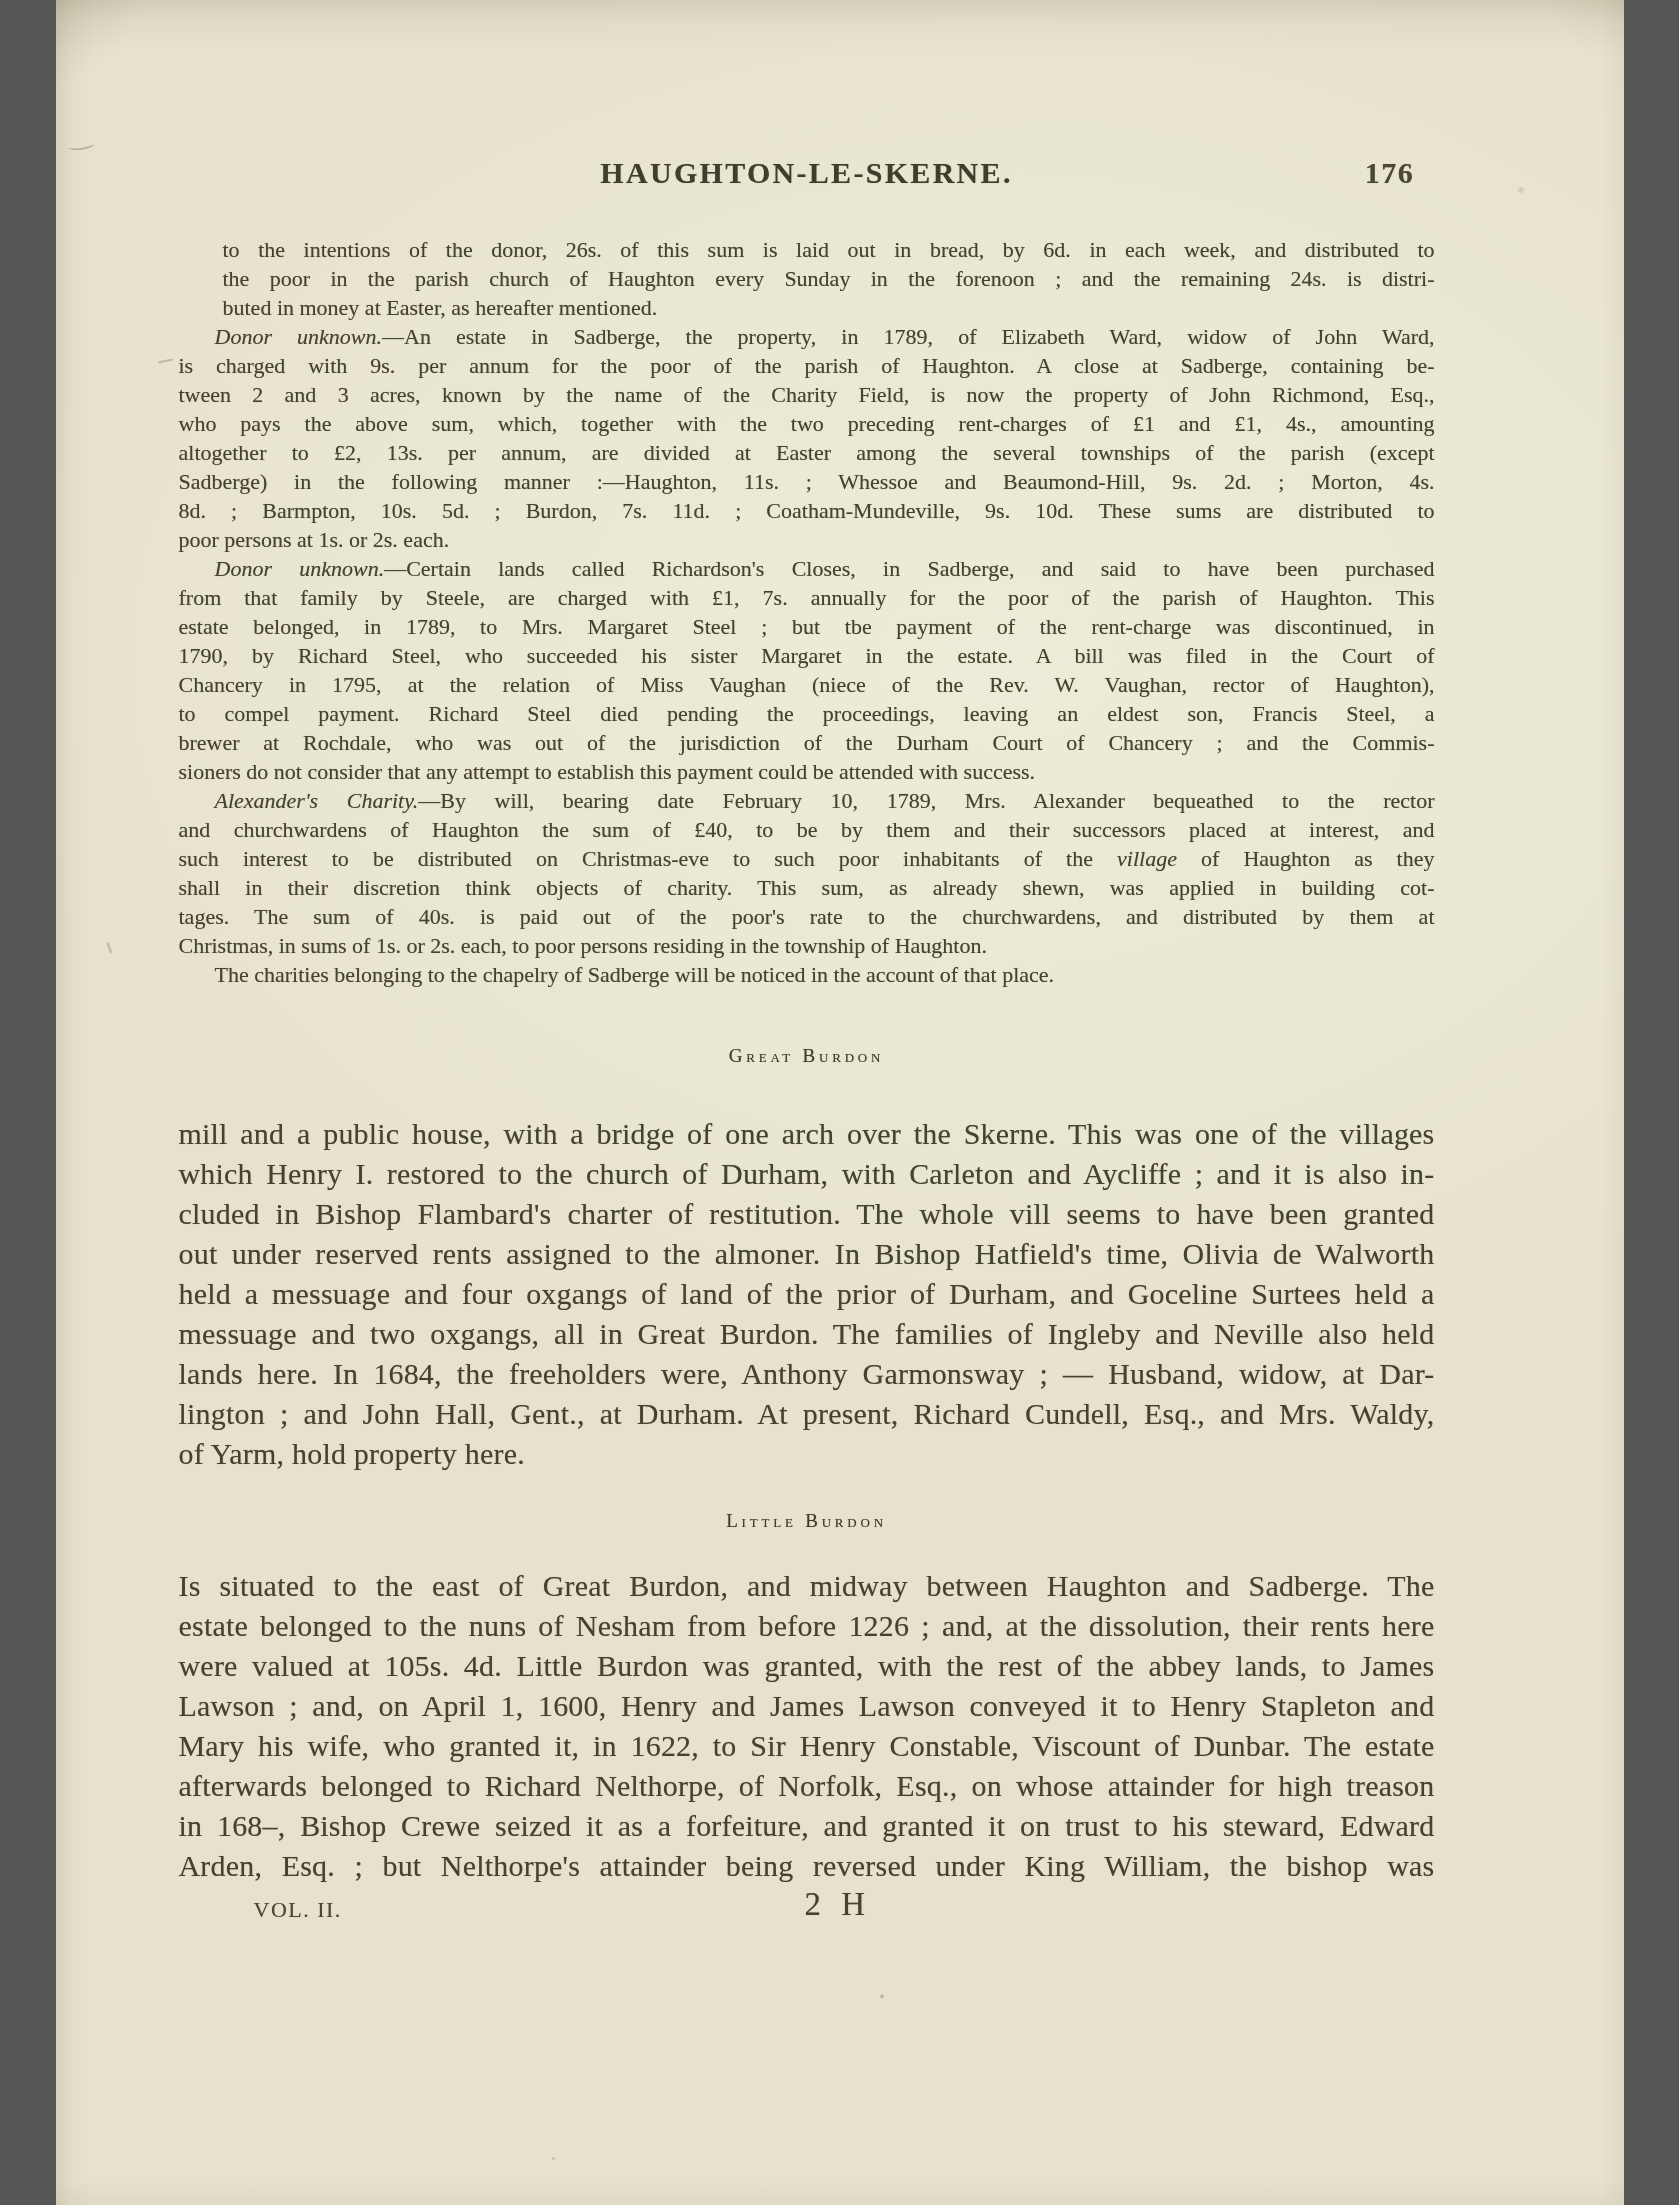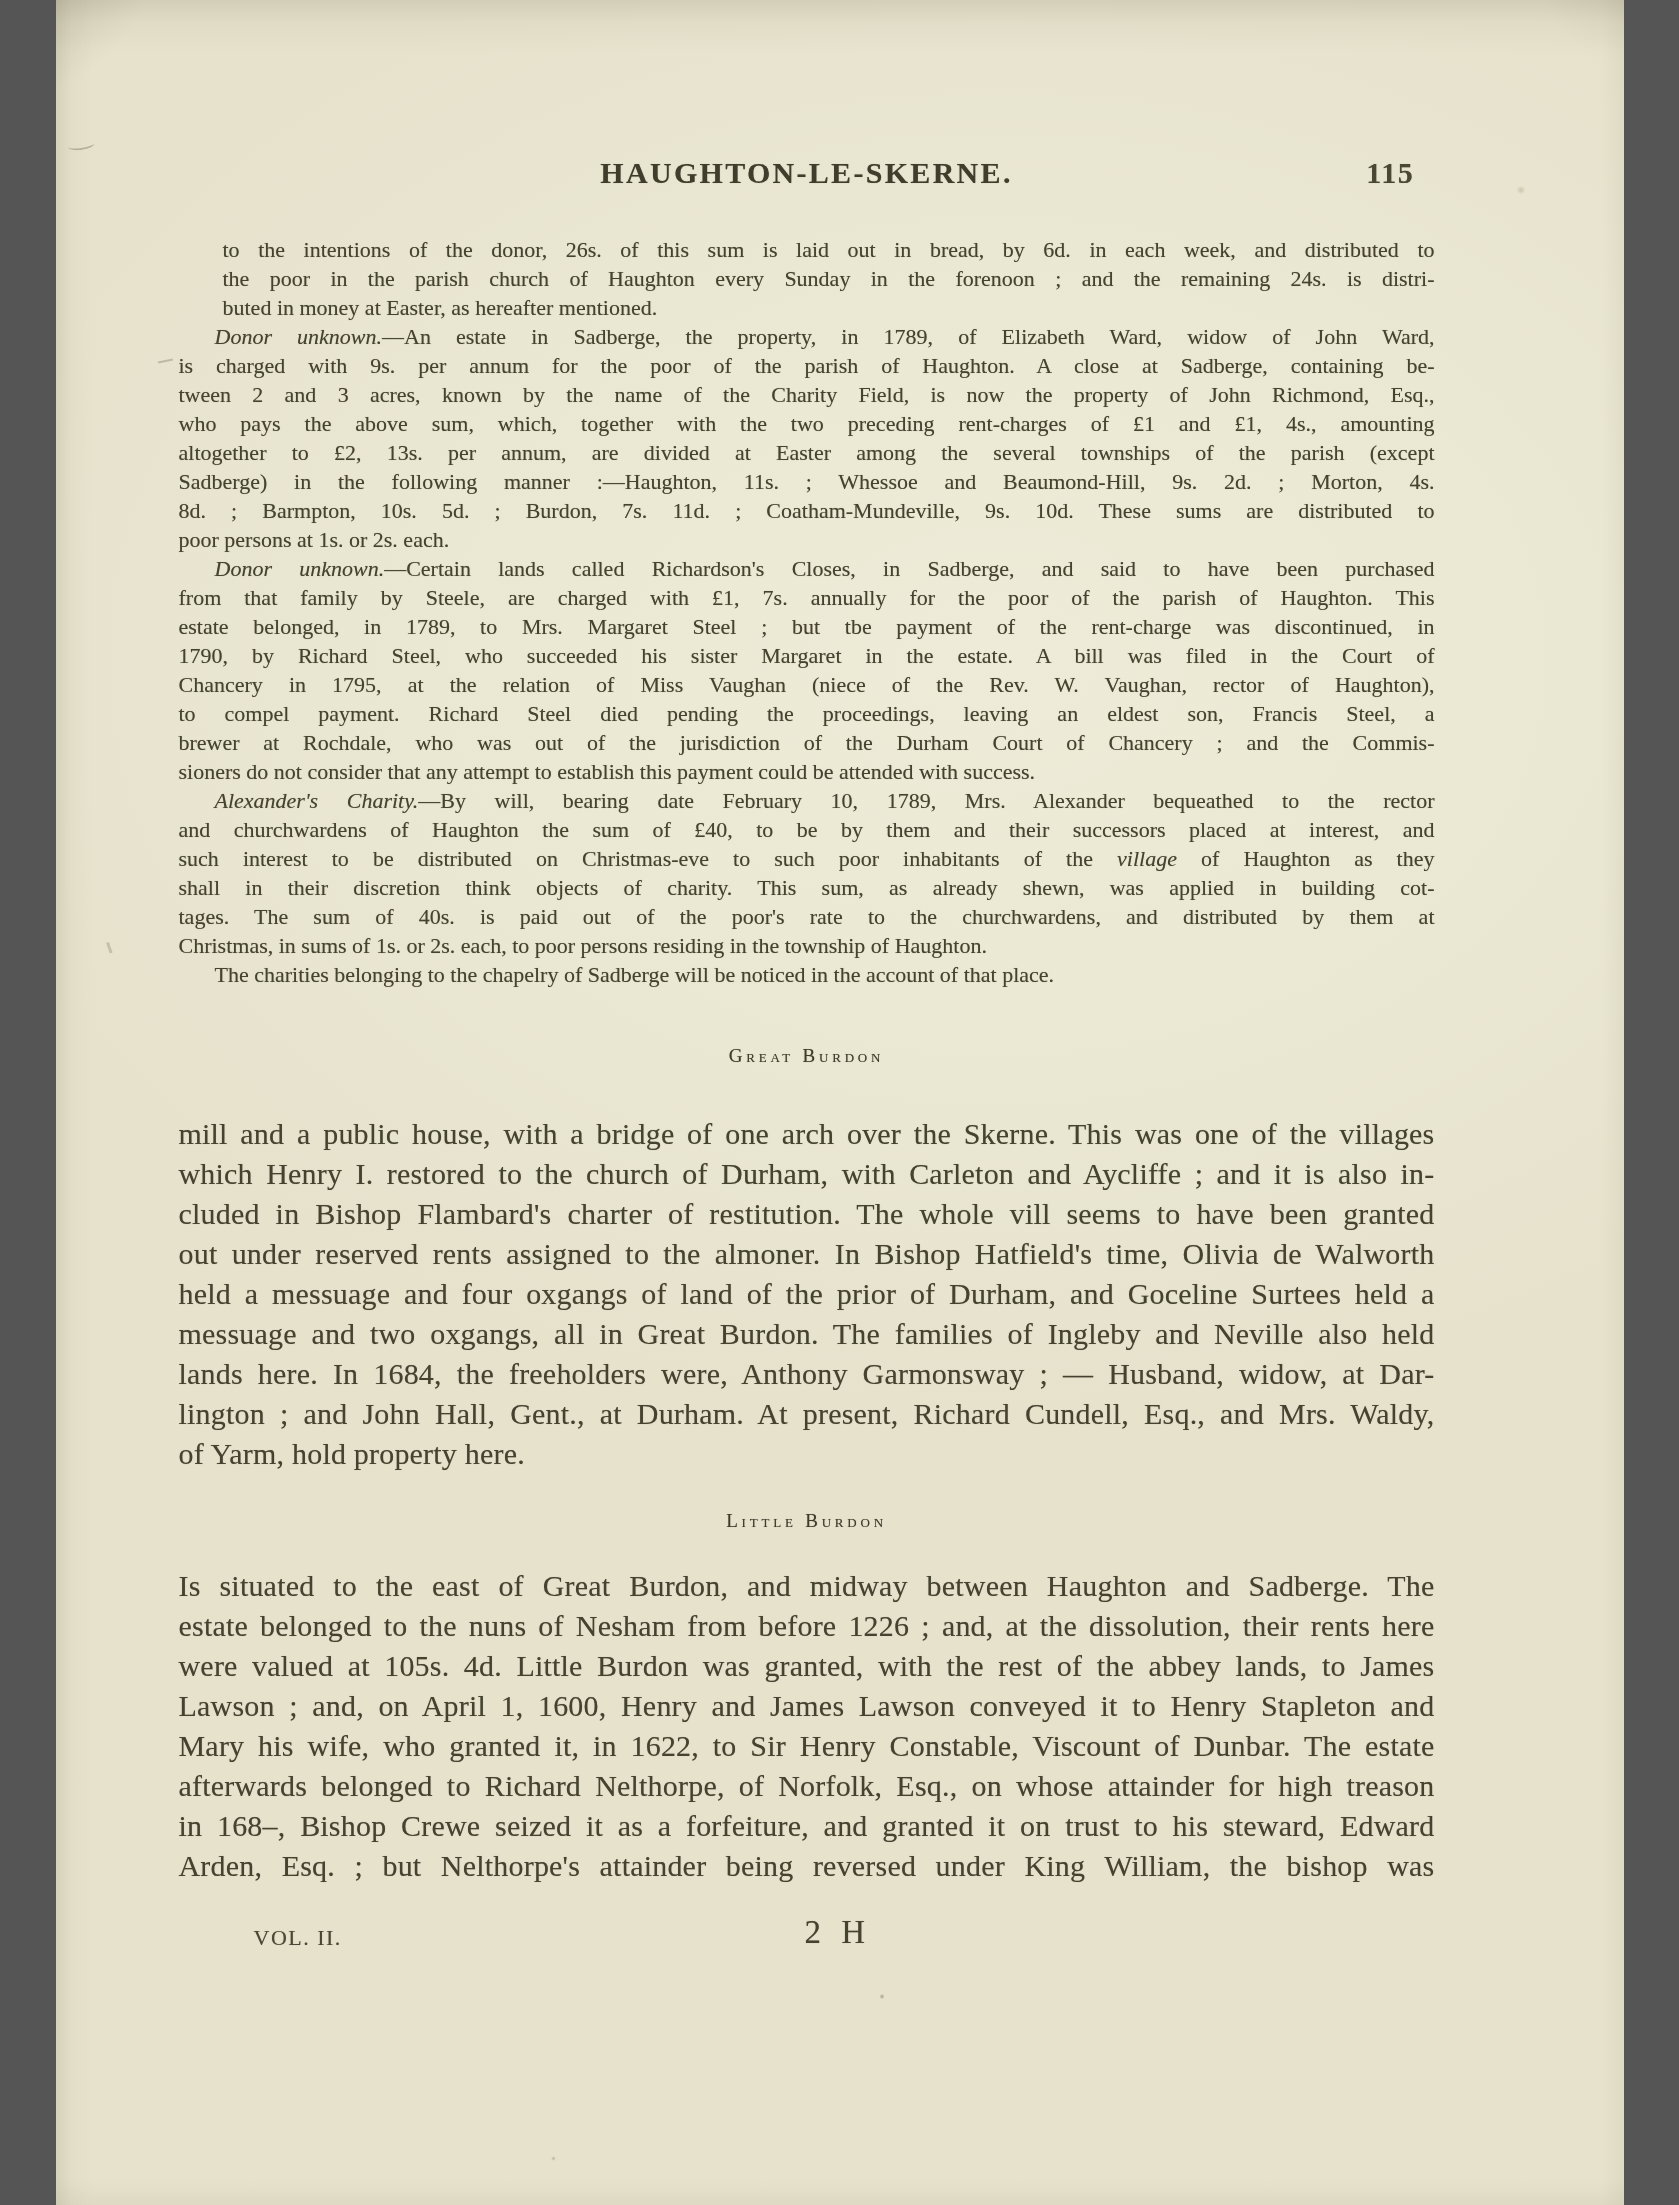--- a/index.html
+++ b/index.html
@@ -68,21 +68,21 @@
     text-shadow:0 0 0.8px rgba(64,61,44,0.45);
   }
   
   .block-0{ margin-top:44px;margin-left:44px; }      
   .block-1{ margin-top:53px; }      
   .block-2{ margin-top:45px; }      
   .block-3{ margin-top:33px; }      
   .block-4{ margin-top:32px; }      
   .footer-row{
     position:relative;
-    margin-top:28px;
+    margin-top:0;
     height:45px;
   }
   .volume-label{
     position:absolute;
     left:75px;top:10.5px;
     font-size:22px;
     letter-spacing:1.5px;
     color:#4a4734;
     text-shadow:0 0 0.8px rgba(70,65,45,0.4);
   }
@@ -120,21 +120,21 @@
   <div class="artifact a-dash1"></div>
   <div class="artifact a-dash2"></div>
   <div class="artifact a-speck1"></div>
   <div class="artifact a-speck2"></div>
   <div class="artifact a-speck3"></div>
   <div class="artifact a-speck4"></div>
 
   <div class="content">
     <div class="header-row">
       <span class="running-title">HAUGHTON-LE-SKERNE.</span>
-      <span class="page-number">115</span>
+      <span class="page-number">176</span>
     </div>
 
     <div class="body-text">
         <div class="para small block-0">
           <div class="line"><span>to the intentions of the donor, 26s. of this sum is laid out in bread, by 6d. in each week, and distributed to</span></div>
           <div class="line"><span>the poor in the parish church of Haughton every Sunday in the forenoon ; and the remaining 24s. is distri-</span></div>
           <div class="line last"><span>buted in money at Easter, as hereafter mentioned.</span></div>
         </div>
         <div class="para small indent">
           <div class="line"><i>Donor unknown.</i><span>—An estate in Sadberge, the property, in 1789, of Elizabeth Ward, widow of John Ward,</span></div>

